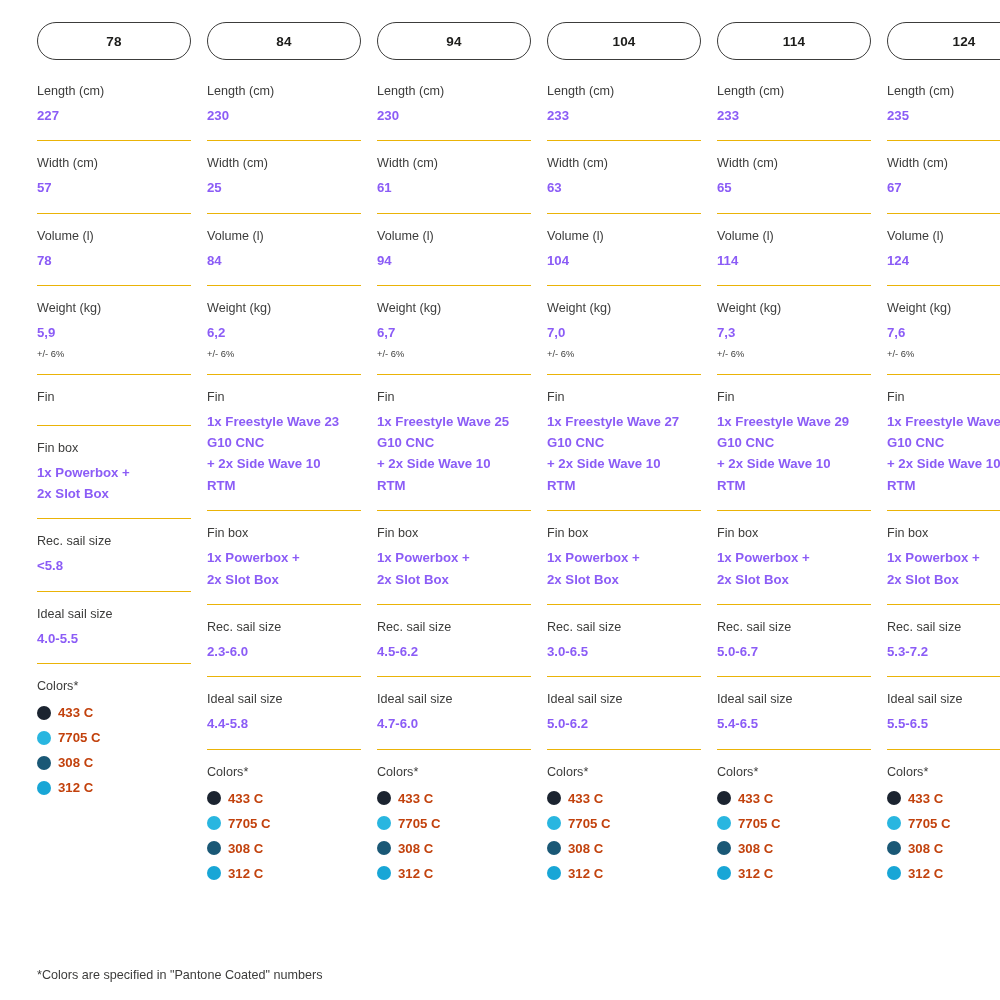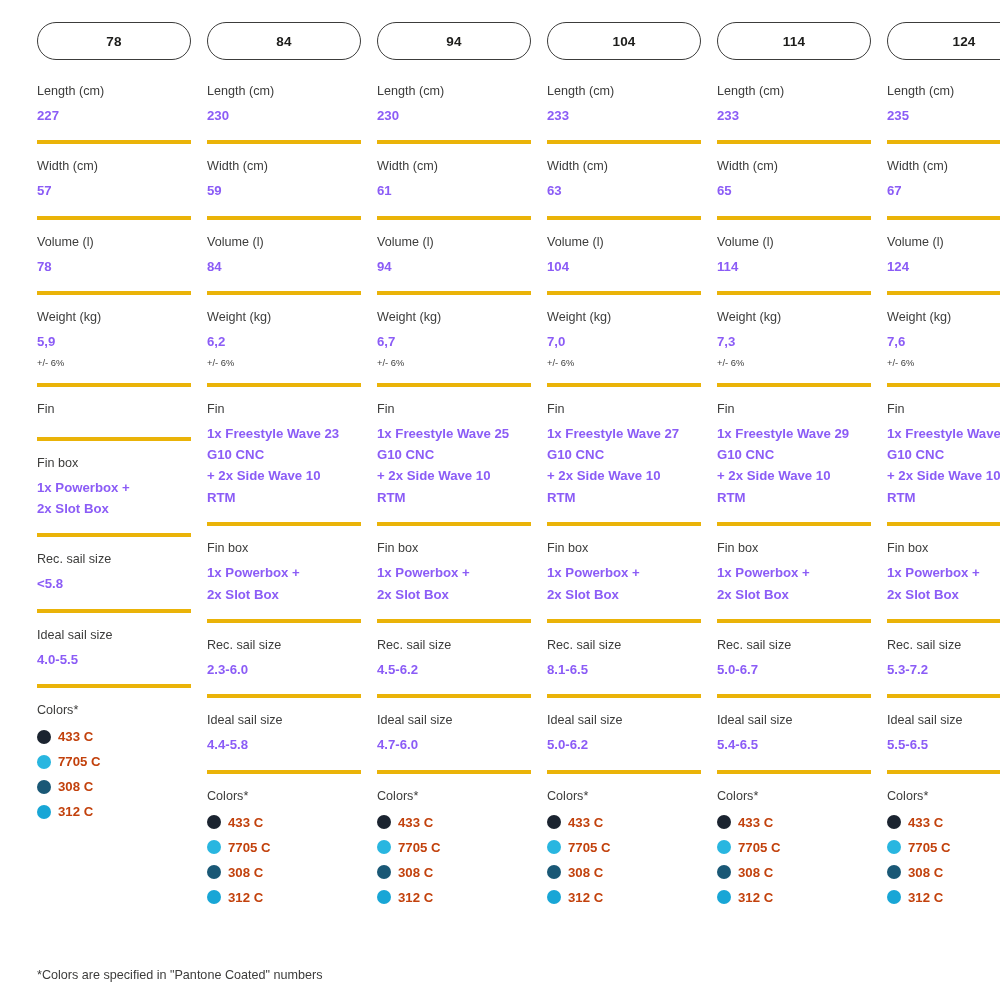--- a/index.html
+++ b/index.html
@@ -44,21 +44,21 @@
     font-size: 13.5px;
     font-weight: bold;
     letter-spacing: .2px;
     color: #1d1d1b;
     margin-bottom: 13px;
   }
 
   
   .block {
     padding: 14px 0 14px 0;
-    border-bottom: 4px solid #eab308;
+    border-bottom: 1px solid #eab308;
   }
   .block.first { padding-top: 10px; }
   .block.no-rule { border-bottom: none; }
 
   .block .lbl {
     font-size: 12.6px;
     font-weight: 400;
     color: #3c3c3b;
     line-height: 1.35;
     margin-bottom: 5px;
@@ -176,21 +176,21 @@
         </div>
         <div class="col-gap"></div>
         <div class="col">
           <div class="pill">84</div>
           <div class="block first">
             <div class="lbl">Length (cm)</div>
             <div class="val">230</div>
           </div>
           <div class="block">
             <div class="lbl">Width (cm)</div>
-            <div class="val">59</div>
+            <div class="val">25</div>
           </div>
           <div class="block">
             <div class="lbl">Volume (l)</div>
             <div class="val">84</div>
           </div>
           <div class="block">
             <div class="lbl">Weight (kg)</div>
             <div class="val">6,2</div>
             <div class="sub">+/- 6%</div>
           </div>
@@ -321,21 +321,21 @@
 + 2x Side Wave 10
 RTM</div>
           </div>
           <div class="block">
             <div class="lbl">Fin box</div>
             <div class="val">1x Powerbox +
 2x Slot Box</div>
           </div>
           <div class="block">
             <div class="lbl">Rec. sail size</div>
-            <div class="val">8.1-6.5</div>
+            <div class="val">3.0-6.5</div>
           </div>
           <div class="block">
             <div class="lbl">Ideal sail size</div>
             <div class="val">5.0-6.2</div>
           </div>
           <div class="block no-rule">
             <div class="lbl">Colors*</div>
             <div class="swatch-row">
               <span class="swatch" style="background: rgb(27, 36, 48);"></span>
               <span class="swatch-label">433 C</span>

